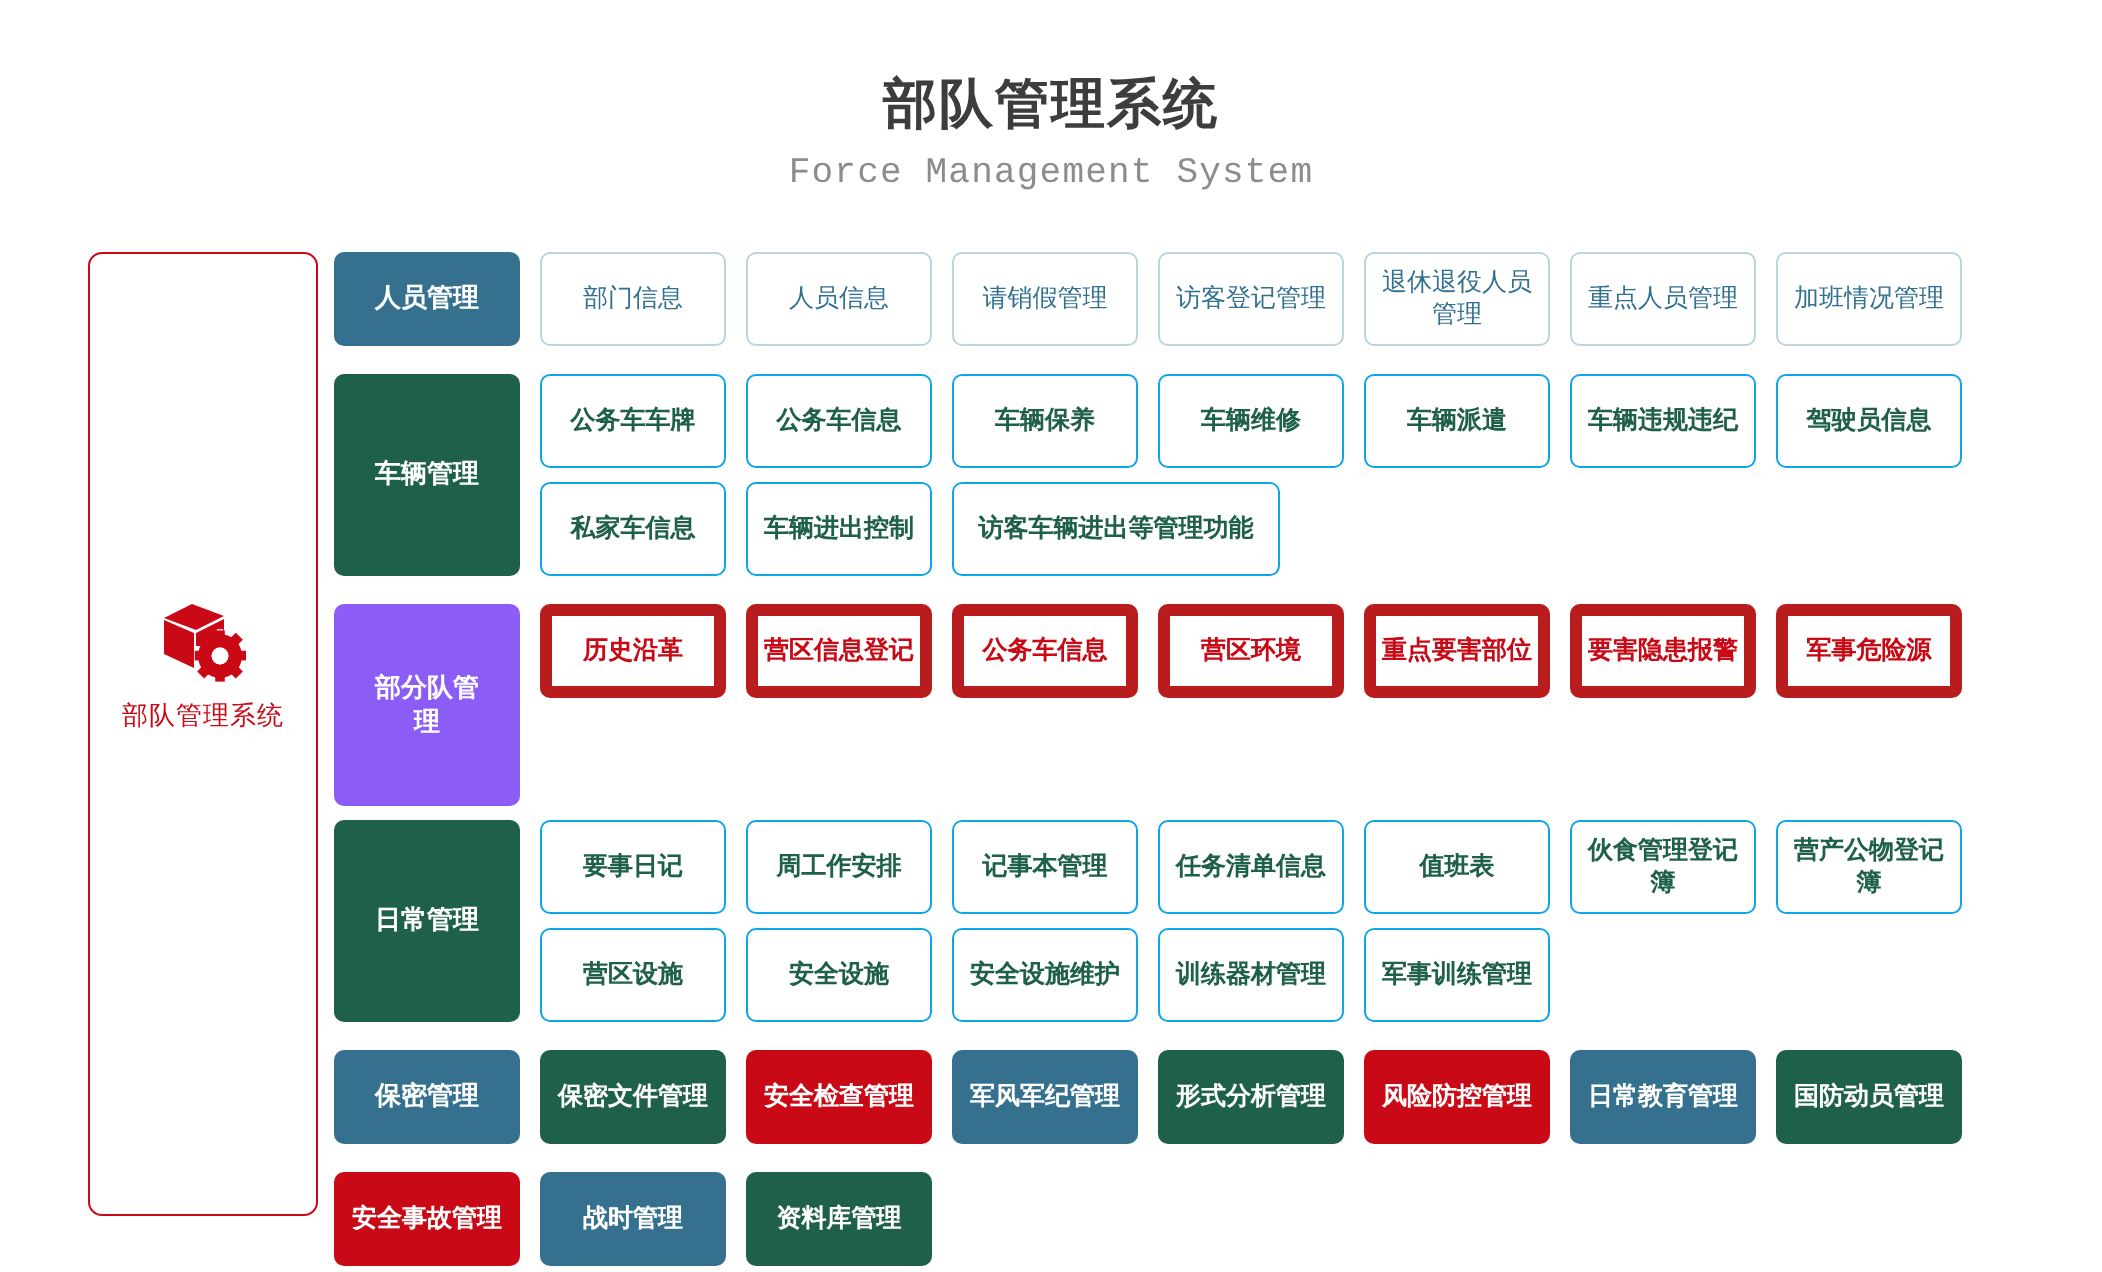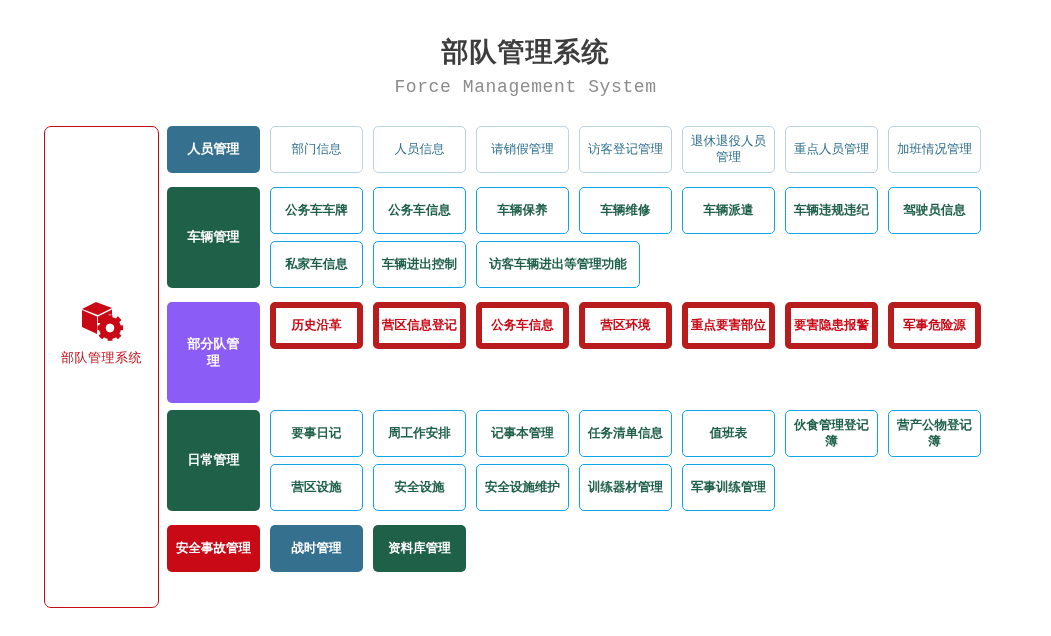--- a/index.html
+++ b/index.html
@@ -247,20 +247,32 @@
         <div class="card out-green">伙食管理登记簿</div>
         <div class="card out-green">营产公物登记簿</div>
         <div class="card out-green">营区设施</div>
         <div class="card out-green">安全设施</div>
         <div class="card out-green">安全设施维护</div>
         <div class="card out-green">训练器材管理</div>
         <div class="card out-green">军事训练管理</div>
       </div>
     </div>
 
+    <div class="cat-row">
+      <div class="cat-chip chip-blue">保密管理</div>
+      <div class="items">
+        <div class="card fill-green">保密文件管理</div>
+        <div class="card fill-red">安全检查管理</div>
+        <div class="card fill-blue">军风军纪管理</div>
+        <div class="card fill-green">形式分析管理</div>
+        <div class="card fill-red">风险防控管理</div>
+        <div class="card fill-blue">日常教育管理</div>
+        <div class="card fill-green">国防动员管理</div>
+      </div>
+    </div>
 
     <div class="cat-row">
       <div class="card fill-red">安全事故管理</div>
       <div class="card fill-blue">战时管理</div>
       <div class="card fill-green">资料库管理</div>
     </div>
 
   </div>
 </div>
 

